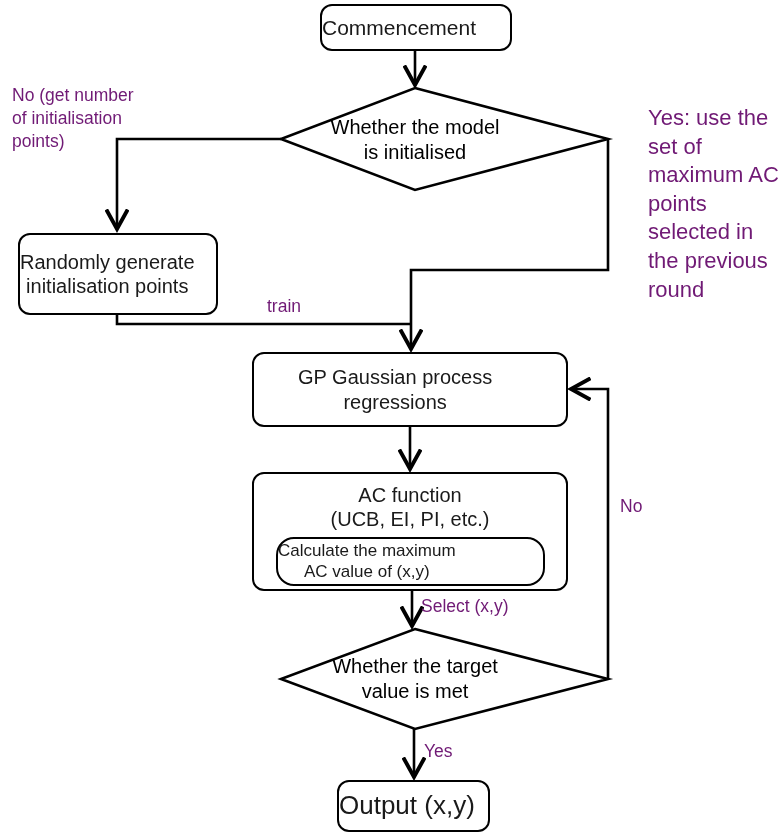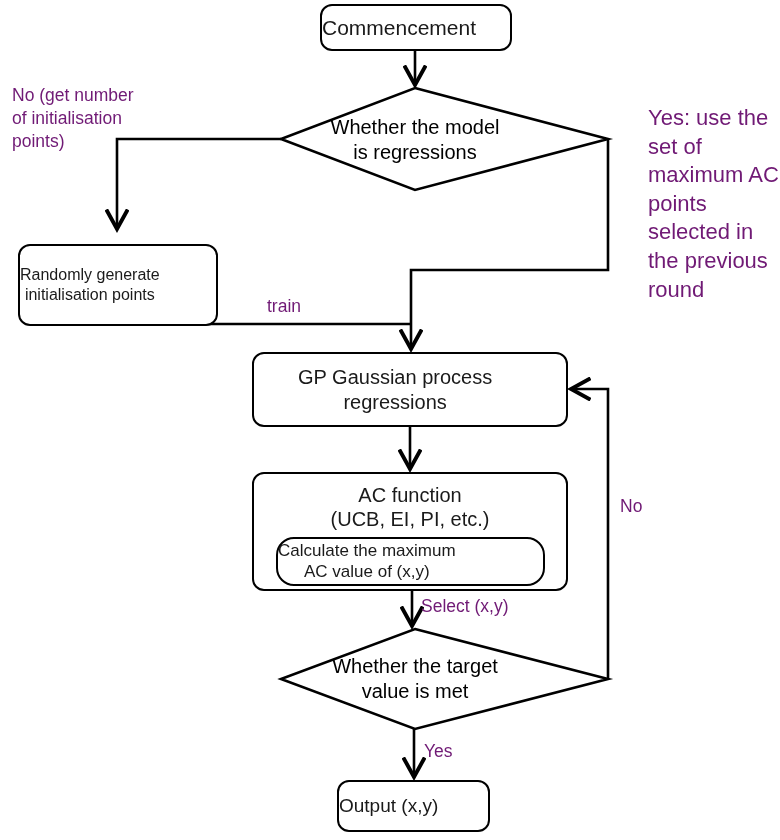--- a/index.html
+++ b/index.html
@@ -55,26 +55,26 @@
     position: absolute;
     display: flex;
     align-items: center;
     justify-content: center;
     text-align: center;
     color: #000000;
     line-height: 1.25;
   }
   
   #node-commencement { left: 320px; top: 4px;  width: 192px; height: 47px;  font-size: 21px; }
-  #node-random      { left: 18px;  top: 244px; width: 200px; height: 82px;  font-size: 16px; }
+  #node-random      { left: 18px;  top: 233px; width: 200px; height: 82px;  font-size: 20px; }
   #node-gp          { left: 252px; top: 352px; width: 316px; height: 75px;  font-size: 20px; padding-left: 44px; }
   #node-ac          { left: 252px; top: 472px; width: 316px; height: 119px; font-size: 20px;
                       align-items: flex-start; justify-content: center; padding-top: 9px; }
   #node-ac-inner    { left: 276px; top: 537px; width: 269px; height: 49px;  font-size: 17px; }
-  #node-output      { left: 337px; top: 780px; width: 153px; height: 52px;  font-size: 19px; }
+  #node-output      { left: 337px; top: 780px; width: 153px; height: 52px;  font-size: 26px; }
 
   #dtext-init   { left: 290px; top: 110px; width: 250px; height: 60px; font-size: 20px; }
   #dtext-target { left: 300px; top: 650px; width: 230px; height: 58px; font-size: 20px; }
 
   #label-no-init   { left: 12px;  top: 84px;  font-size: 17.5px; }
   #label-yes-init  { left: 613px; top: 104px; font-size: 22px; margin-left: 35px; }
   #label-train     { left: 267px; top: 295px; font-size: 17.5px; }
   #label-no-loop   { left: 620px; top: 495px; font-size: 17.5px; }
   #label-select-xy { left: 421px; top: 595px; font-size: 17.5px; }
   #label-yes-out   { left: 424px; top: 740px; font-size: 17.5px; }
@@ -114,21 +114,21 @@
     </g>
   </svg>
 
   <div class="node rbox" id="node-commencement">
     <span>Commencement</span>
   </div>
 
   <div class="diamond-text" id="dtext-init">
     <div>
       <div>Whether the model</div>
-      <div>is regressions</div>
+      <div>is initialised</div>
     </div>
   </div>
 
   <div class="node rbox" id="node-random">
     <div>
       <div>Randomly generate</div>
       <div>initialisation points</div>
     </div>
   </div>
 

